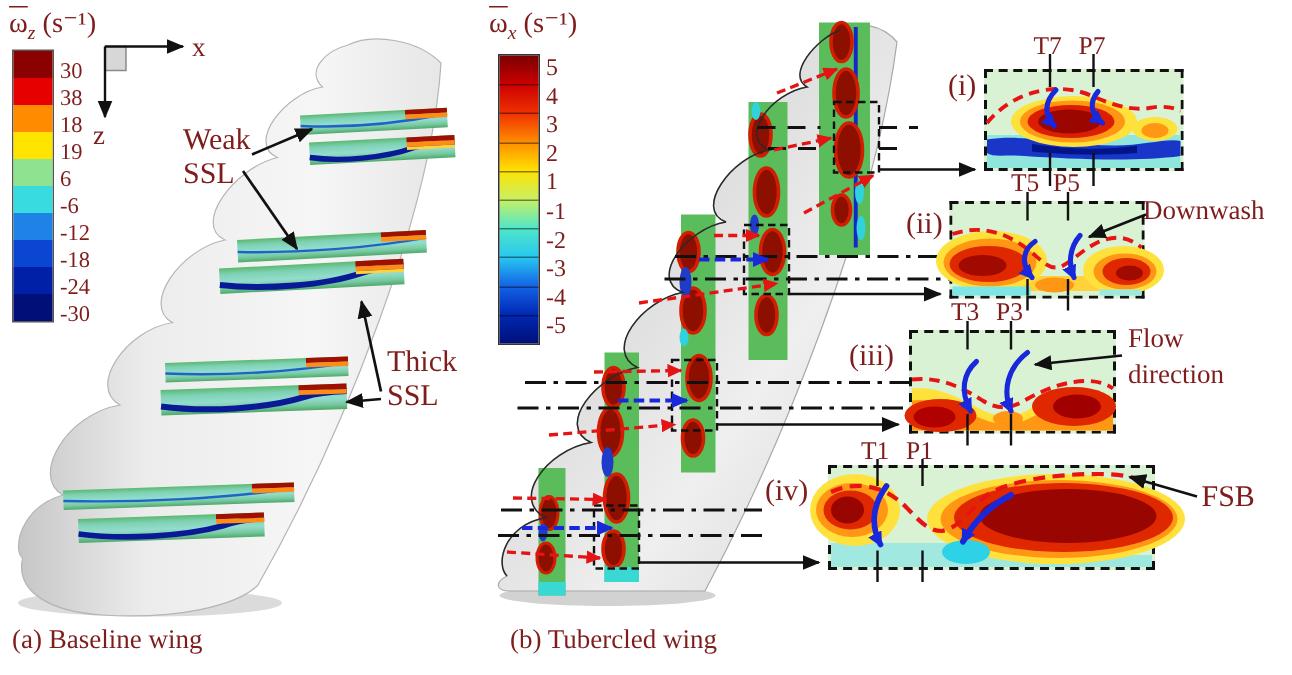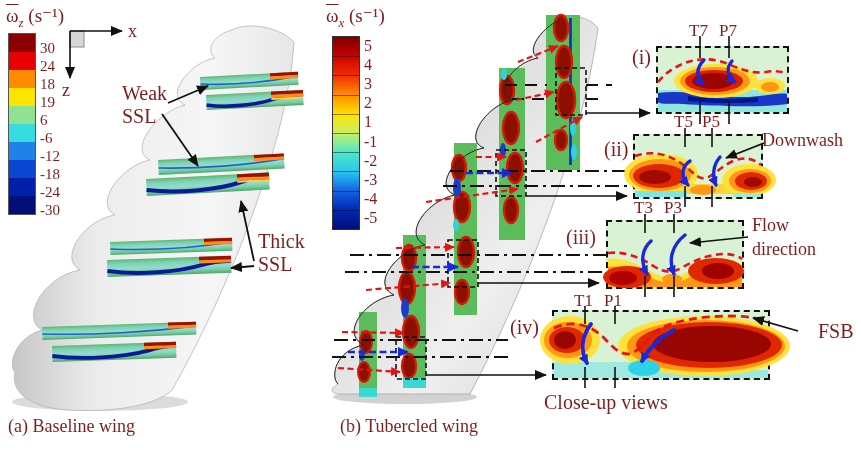--- a/index.html
+++ b/index.html
@@ -257,21 +257,21 @@
     <div style="background: rgb(255, 228, 0);"></div>
     <div style="background: rgb(143, 226, 143);"></div>
     <div style="background: rgb(56, 220, 224);"></div>
     <div style="background: rgb(30, 130, 230);"></div>
     <div style="background: rgb(10, 70, 210);"></div>
     <div style="background: rgb(0, 32, 168);"></div>
     <div style="background: rgb(0, 16, 120);"></div>
   </div>
   <div class="abs cbar-labels" style="left:40px;top:39px;height:180px;">
     <div>30</div>
-      <div>24</div>
+      <div>38</div>
     <div>18</div>
       <div>19</div>
     <div>6</div>
       <div>-6</div>
     <div>-12</div>
       <div>-18</div>
     <div>-24</div>
       <div>-30</div>
   </div>
 
@@ -474,16 +474,15 @@
   <div class="abs tp" style="left:634px;top:198px;">T3</div>
   <div class="abs tp" style="left:664px;top:198px;">P3</div>
   <div class="abs tp" style="left:574px;top:291px;">T1</div>
   <div class="abs tp" style="left:604px;top:291px;">P1</div>
 
   <div class="abs ann-sm nowrap" style="left:762px;top:130px;">Downwash</div>
   <div class="abs ann-sm" style="left:752px;top:213px;line-height:24px;">
     <div>Flow</div>
     <div>direction</div>
   </div>
-  <div class="abs ann" style="left:801px;top:320px;margin-left:17px;">FSB</div>
-  <div class="abs ann nowrap" style="left:544px;top:391px;">Close-up views</div>
+  <div class="abs ann" style="left:801px;top:320px;">FSB</div>
 
 </div>
 
 </body></html>

